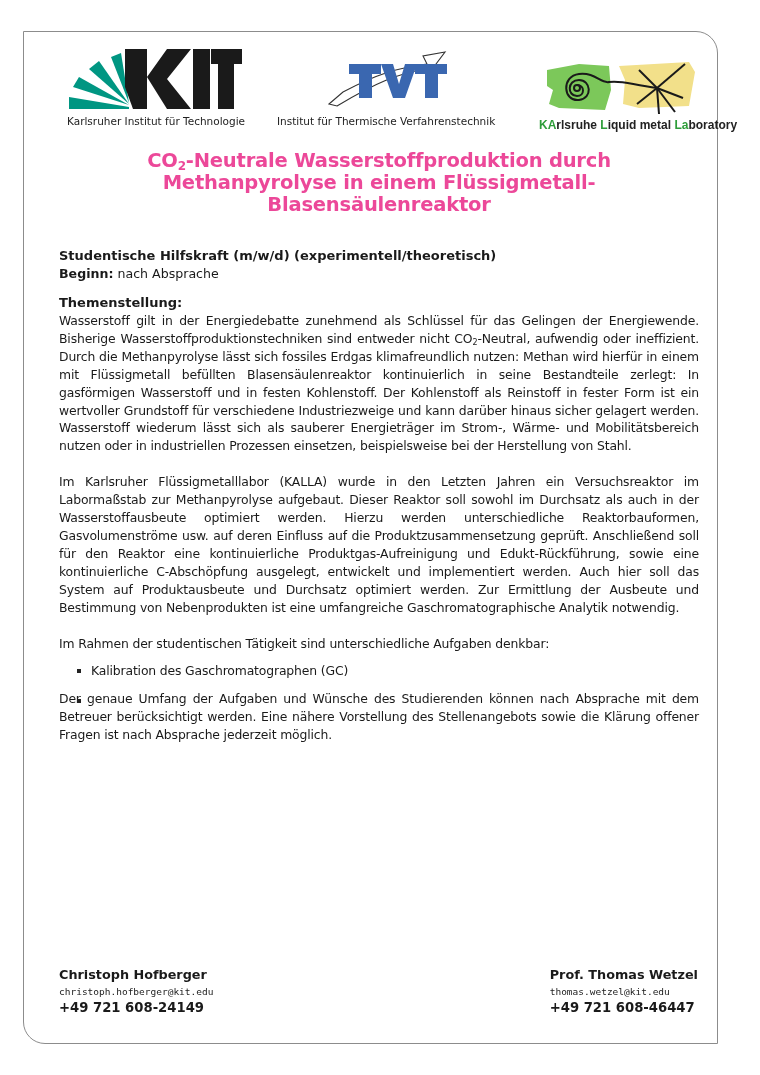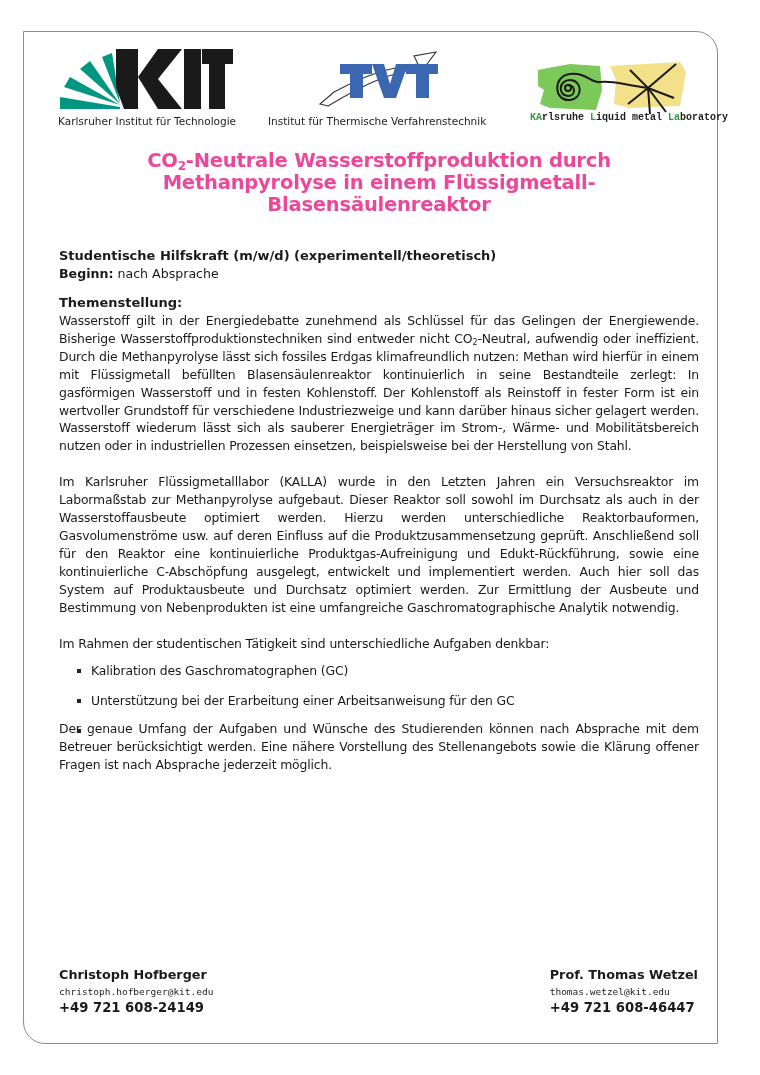--- a/index.html
+++ b/index.html
@@ -1,27 +1,27 @@
 <!DOCTYPE html>
 <html><head>
 <meta charset="utf-8">
 <style>
   html, body { margin: 0; padding: 0; background: #ffffff; }
   body { width: 760px; height: 1075px; position: relative; overflow: hidden;
          font-family: "DejaVu Sans", "Liberation Sans", sans-serif; color: #1a1a1a; }
   .frame { position: absolute; left: 23px; top: 31px; width: 695px; height: 1013px;
            border: 1px solid #8c8c8c; border-top-right-radius: 22px; border-bottom-left-radius: 22px;
            box-sizing: border-box; }
-  .logo { position: absolute; }
+  .logo { position: absolute; margin-left: 9px; }
   .logo-kit { left: 58px; top: 47px; width: 175px; height: 82px; }
   .logo-kit .caption { position: absolute; left: 0; top: 68px; font-size: 10.5px; white-space: nowrap; color: #222; }
   .logo-tvt { left: 268px; top: 46px; width: 230px; height: 84px; }
   .logo-tvt .caption { position: absolute; left: 0; top: 69px; font-size: 10.5px; white-space: nowrap; color: #222; }
   .logo-kalla { left: 530px; top: 60px; width: 170px; height: 72px; }
-  .logo-kalla .caption { position: absolute; left: 0px; top: 52px; font-size: 10px; font-weight: bold; white-space: nowrap; color: #222; font-family: Liberation Mono, monospace; }
+  .logo-kalla .caption { position: absolute; left: 0px; top: 58px; font-size: 12px; font-weight: bold; white-space: nowrap; color: #222; font-family: Liberation Sans, sans-serif; }
   .logo-kalla .caption .hl { color: #2e9d3a; }
 
   .content { position: absolute; left: 59px; top: 150px; width: 640px; }
   h1 { margin: 0; font-size: 19.5px; line-height: 22px; font-weight: bold; letter-spacing: -0.2px; color: #ec4899; text-align: center; }
   h1 sub { font-size: 12px; vertical-align: -3px; line-height: 0; }
   .subtitle { margin-top: 31px; font-size: 13px; font-weight: bold; line-height: 18px; }
   .begin { font-size: 12.6px; line-height: 18px; }
   .begin b { font-weight: bold; }
   .section-title { margin-top: 11px; font-size: 13px; font-weight: bold; line-height: 18px; }
   p { margin: 0; font-size: 12.4px; line-height: 17.9px; text-align: justify; letter-spacing: -0.15px; }
@@ -102,21 +102,20 @@
 
   <div class="section-title">Themenstellung:</div>
   <p><span>Wasserstoff gilt in der Energiedebatte zunehmend als Schlüssel für das Gelingen der Energiewende. Bisherige Wasserstoffproduktionstechniken sind entweder nicht CO</span><sub>2</sub><span>-Neutral, aufwendig oder ineffizient. Durch die Methanpyrolyse lässt sich fossiles Erdgas klimafreundlich nutzen: Methan wird hierfür in einem mit Flüssigmetall befüllten Blasensäulenreaktor kontinuierlich in seine Bestandteile zerlegt: In gasförmigen Wasserstoff und in festen Kohlenstoff. Der Kohlenstoff als Reinstoff in fester Form ist ein wertvoller Grundstoff für verschiedene Industriezweige und kann darüber hinaus sicher gelagert werden. Wasserstoff wiederum lässt sich als sauberer Energieträger im Strom-, Wärme- und Mobilitätsbereich nutzen oder in industriellen Prozessen einsetzen, beispielsweise bei der Herstellung von Stahl.</span></p>
 
   <p class="par">Im Karlsruher Flüssigmetalllabor (KALLA) wurde in den Letzten Jahren ein Versuchsreaktor im Labormaßstab zur Methanpyrolyse aufgebaut. Dieser Reaktor soll sowohl im Durchsatz als auch in der Wasserstoffausbeute optimiert werden. Hierzu werden unterschiedliche Reaktorbauformen, Gasvolumenströme usw. auf deren Einfluss auf die Produktzusammensetzung geprüft. Anschließend soll für den Reaktor eine kontinuierliche Produktgas-Aufreinigung und Edukt-Rückführung, sowie eine kontinuierliche C-Abschöpfung ausgelegt, entwickelt und implementiert werden. Auch hier soll das System auf Produktausbeute und Durchsatz optimiert werden. Zur Ermittlung der Ausbeute und Bestimmung von Nebenprodukten ist eine umfangreiche Gaschromatographische Analytik notwendig.</p>
 
   <p class="par">Im Rahmen der studentischen Tätigkeit sind unterschiedliche Aufgaben denkbar:</p>
 
   <ul>
     <li><span class="bullet"></span><span>Kalibration des Gaschromatographen (GC)</span></li>
-    <li><span class="bullet"></span><span>Unterstützung bei der Erarbeitung einer Arbeitsanweisung für den GC</span></li>
     <li><span class="bullet"></span></li>
     <li><span class="bullet"></span></li>
   </ul>
 
   <p class="after-list">Der genaue Umfang der Aufgaben und Wünsche des Studierenden können nach Absprache mit dem Betreuer berücksichtigt werden. Eine nähere Vorstellung des Stellenangebots sowie die Klärung offener Fragen ist nach Absprache jederzeit möglich.</p>
 </div>
 
 <div class="contact contact-left">
   <div class="name">Christoph Hofberger</div>
   <div class="email">christoph.hofberger@kit.edu</div>

